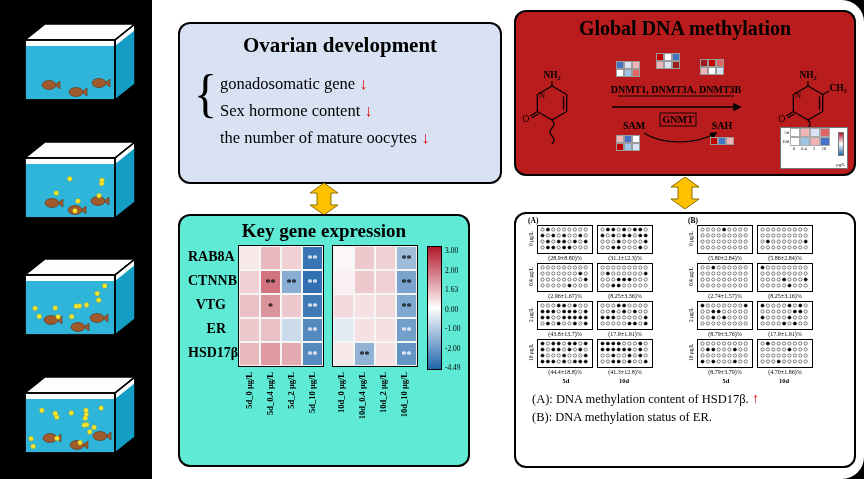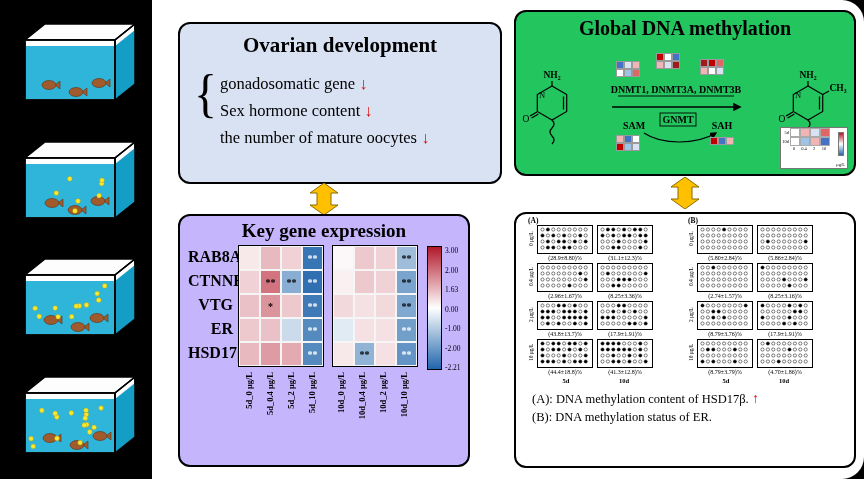--- a/index.html
+++ b/index.html
@@ -8,22 +8,22 @@
 
   #white-area{position:absolute;left:152px;top:0;width:712px;height:479px;
               background:#fff;border-radius:0 22px 22px 0;}
   #left-panel{position:absolute;left:0;top:0;width:152px;height:479px;
               background:#000;border-radius:20px;}
   #tanks{position:absolute;left:6px;top:4px;width:142px;height:471px;
          display:flex;flex-direction:column;justify-content:space-around;align-items:center;}
 
   .box{position:absolute;border:2px solid #000;border-radius:12px;box-sizing:border-box;}
   #ovarian-box{left:178px;top:22px;width:324px;height:162px;background:#d9e2f3;}
-  #gene-box{left:178px;top:214px;width:292px;height:253px;background:#c4b5fd;}
-  #global-box{left:514px;top:10px;width:342px;height:166px;background:#22c55e;}
+  #gene-box{left:178px;top:214px;width:292px;height:253px;background:#5eead4;}
+  #global-box{left:514px;top:10px;width:342px;height:166px;background:#b91c1c;}
   #genes-box{left:514px;top:212px;width:342px;height:256px;background:#ffffff;}
 
   .box-title{font-weight:bold;text-align:center;color:#000;}
   #ovarian-box .box-title{font-size:21px;margin-top:9px;}
   #gene-box .box-title{font-size:19px;margin-top:4px;}
   #global-box .box-title{font-size:20px;margin-top:5px;}
   #genes-box .box-title{font-size:19px;margin-top:4px;}
 
   
   #ovarian-items{position:relative;margin:12px 0 0 40px;}
@@ -34,22 +34,22 @@
 
   
   .dbl-arrow{position:absolute;}
   #arrow-mid{left:310px;top:183px;}
   #arrow-right{left:671px;top:177px;}
 
   
   .hm{margin-top:3px;padding-left:8px;}
   .hm-top{display:flex;align-items:flex-start;}
   #hm-rowlabels{width:50px;}
-  .hm-rowlabel{height:24px;line-height:24px;text-align:right;padding-right:5px;
-               font-size:16px;font-weight:bold;}
+  .hm-rowlabel{height:24px;line-height:24px;text-align:right;padding-right:12px;
+               font-size:14px;font-weight:bold;}
   .hm-blocks{display:flex;gap:8px;}
   .hm-block{display:grid;grid-template-columns:repeat(4,21px);grid-auto-rows:24px;
             border:1px solid #000;background:#fff;}
   .hm-cell{border:0.5px solid #f5f5f5;box-sizing:border-box;display:flex;
            align-items:center;justify-content:center;font-size:10px;font-weight:bold;}
   .hm-cb{display:flex;margin-left:9px;margin-top:1px;}
   .hm-cbbar{width:13px;height:122px;border:1px solid #000;
             background:linear-gradient(to bottom,#b2182b,#ffffff 50%,#2166ac);}
   .hm-cbticks{display:flex;flex-direction:column;justify-content:space-between;
               height:126px;margin-left:3px;font-size:7.5px;}
@@ -274,21 +274,21 @@
       </div>
       <div class="hm-cb">
         <div class="hm-cbbar"></div>
         <div class="hm-cbticks" id="hm-cbticks">
             <div>3.00</div>
             <div>2.00</div>
             <div>1.63</div>
             <div>0.00</div>
             <div>-1.00</div>
             <div>-2.00</div>
-            <div>-2.21</div>
+            <div>-4.49</div>
           </div>
       </div>
     </div>
     <div class="hm-bottom">
       <div class="hm-colspacer"></div>
       <div id="hm-collabels">
           <div class="hm-collabel">
             <span>5d_0 μg/L</span>
           </div>
           <div class="hm-collabel">

